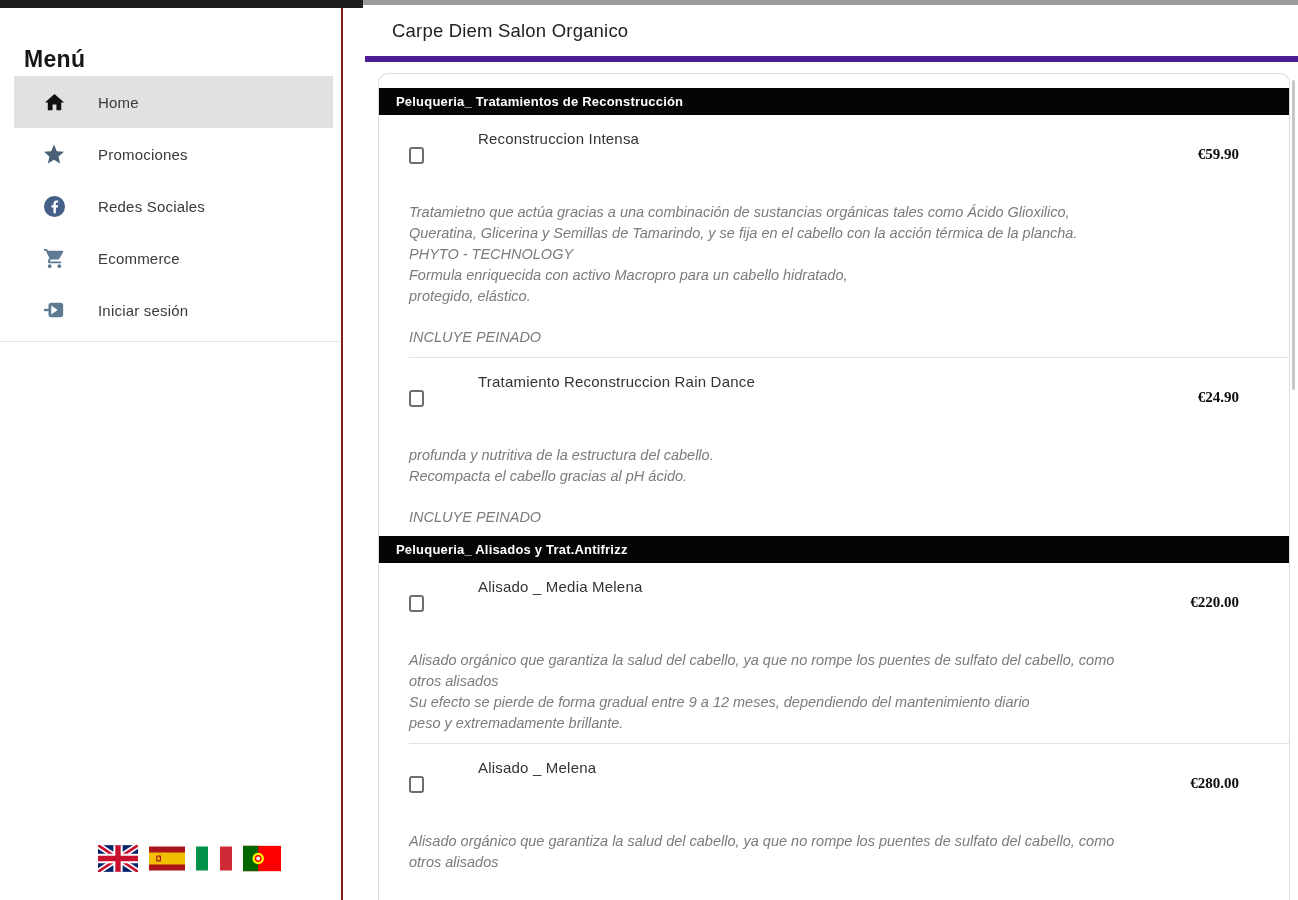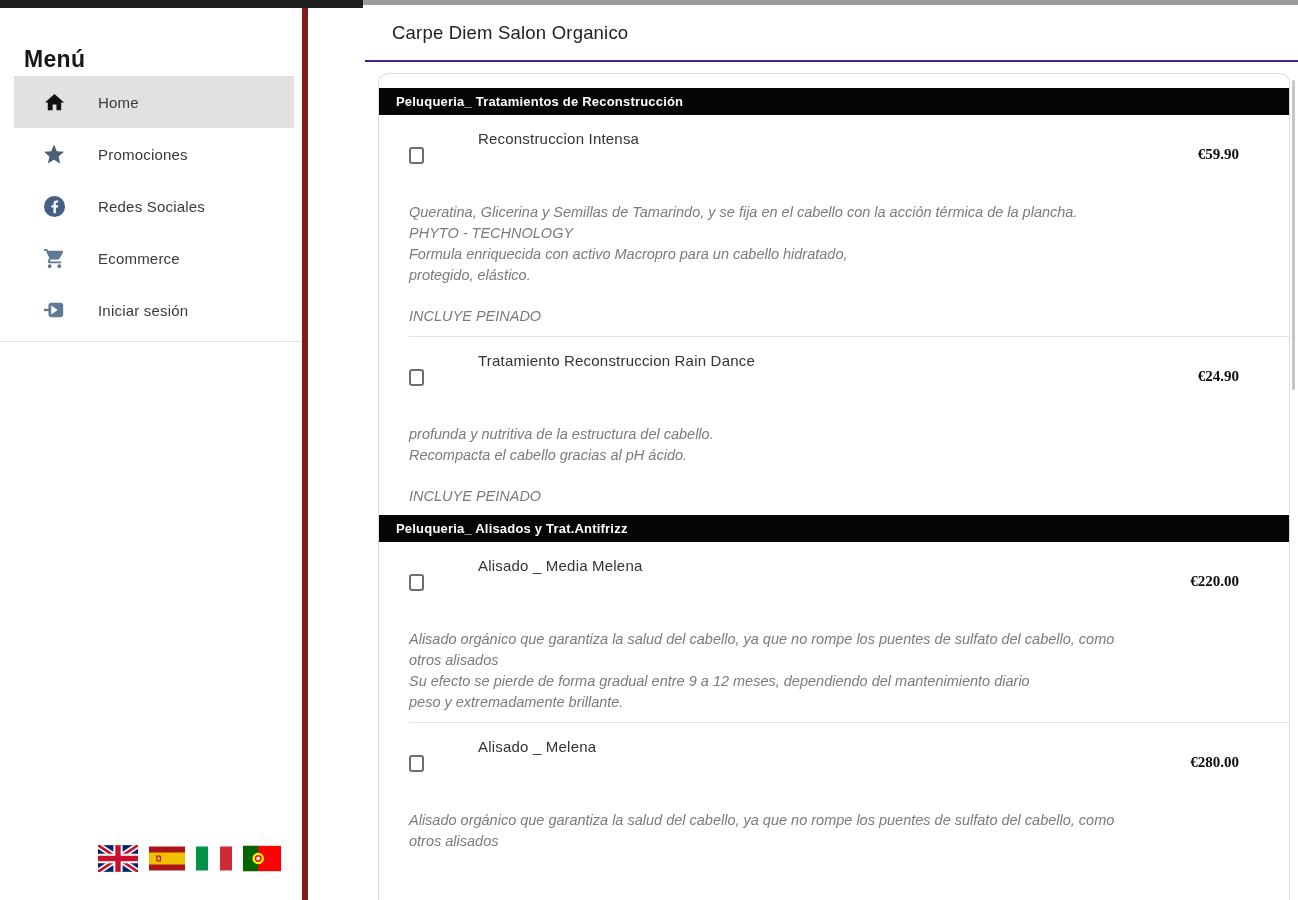--- a/index.html
+++ b/index.html
@@ -5,36 +5,36 @@
   * { box-sizing: border-box; }
   html,body { margin:0; padding:0; background:#fff; }
   body { width:1298px; height:900px; overflow:hidden; font-family:"Liberation Sans", sans-serif; }
   .app { position:relative; width:1298px; height:900px; background:#fff; overflow:hidden; }
 
   
   .topbar-left  { position:absolute; top:0; left:0; width:363px; height:8px; background:#1e1e1e; }
   .topbar-right { position:absolute; top:0; left:363px; right:0; height:5px; background:#9c9c9c; }
 
   
-  .sidebar { position:absolute; top:8px; left:0; width:308px; bottom:0; background:#fff; border-right:6px solid #7f1d1d; }
+  .sidebar { position:absolute; top:8px; left:0; width:343px; bottom:0; background:#fff; border-right:2px solid #7f1d1d; }
   .sidebar-title { position:absolute; top:38px; left:24px; margin:0; font-size:23px; font-weight:700; color:#161616; letter-spacing:0.3px; }
   .menu { position:absolute; top:68px; left:0; right:0; }
   .menu-item { height:52px; margin:0 8px 0 14px; padding-left:28px; display:flex; align-items:center; cursor:pointer; }
   .menu-item.active { background:#e1e1e1; }
   .menu-item .micon { width:24px; height:24px; margin-right:32px; flex:0 0 24px; display:flex; align-items:center; justify-content:center; }
   .menu-item .mlabel { font-size:15px; color:#3a3a3a; letter-spacing:0.2px; }
   .sidebar-divider { position:absolute; top:333px; left:0; width:100%; border-top:1px solid #e4e4e4; }
 
   
   .flags { position:absolute; top:837px; left:98px; display:flex; gap:11px; align-items:center; }
   .flag { display:block; height:27px; cursor:pointer; }
 
   
   .main { position:absolute; top:5px; left:365px; right:0; bottom:0; background:#fff; }
-  .main-header { height:57px; border-bottom:2px solid #4c1d95; display:flex; align-items:center; padding-left:27px; }
+  .main-header { height:57px; border-bottom:6px solid #4c1d95; display:flex; align-items:center; padding-left:27px; }
   .page-title { margin:0; font-size:18.5px; font-weight:400; color:#212121; letter-spacing:0.2px; }
 
   .card { position:absolute; top:68px; left:13px; right:8px; bottom:-2px; background:#fff;
           border:1px solid #dcdcdc; border-bottom:none; border-radius:10px 10px 0 0;
           padding-top:14px; overflow:hidden; }
 
   .sec-header { height:27px; line-height:27px; background:#050505; color:#fff;
                 font-size:13px; font-weight:700; padding-left:17px; letter-spacing:0.2px; }
   .sec-header.second { margin-top:8px; }
 
@@ -151,20 +151,21 @@
     <div class="card">
 
       <div class="sec-header">Peluqueria_ Tratamientos de Reconstrucción</div>
 
       <div class="item">
         <span class="item-name">Reconstruccion Intensa</span>
         <span class="checkbox"></span>
         <span class="item-price">€59.90</span>
       </div>
       <div class="desc">
+        <div>Tratamietno que actúa gracias a una combinación de sustancias orgánicas tales como Ácido Glioxilico,</div>
         <div>Queratina, Glicerina y Semillas de Tamarindo, y se fija en el cabello con la acción térmica de la plancha.</div>
         <div>PHYTO - TECHNOLOGY</div>
         <div>Formula enriquecida con activo Macropro para un cabello hidratado,</div>
         <div>protegido, elástico.</div>
       </div>
       <div class="note">INCLUYE PEINADO</div>
       <div class="divider"></div>
 
       <div class="item">
         <span class="item-name">Tratamiento Reconstruccion Rain Dance</span>

